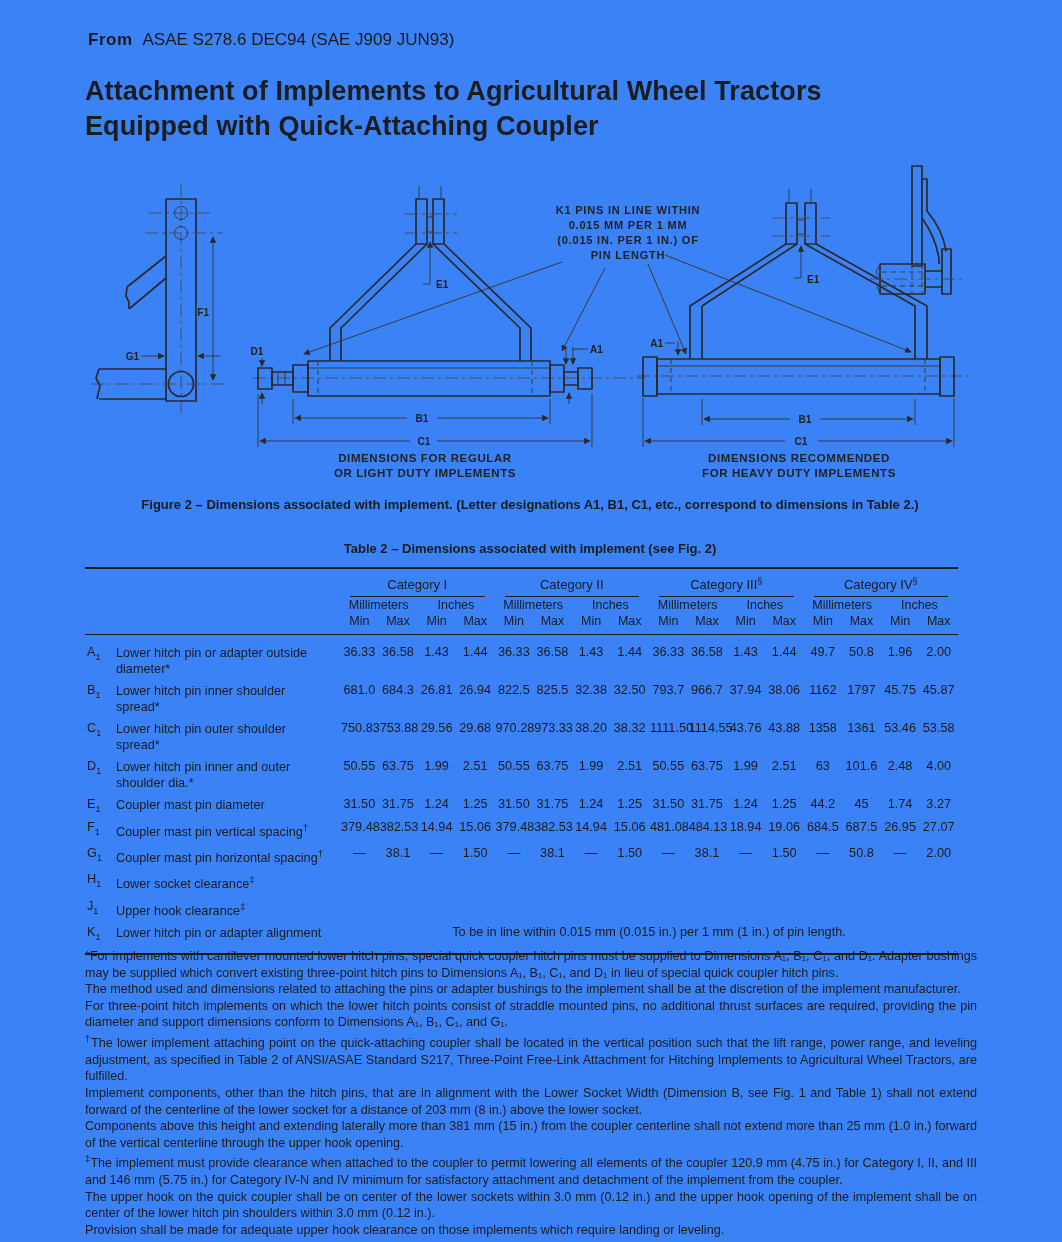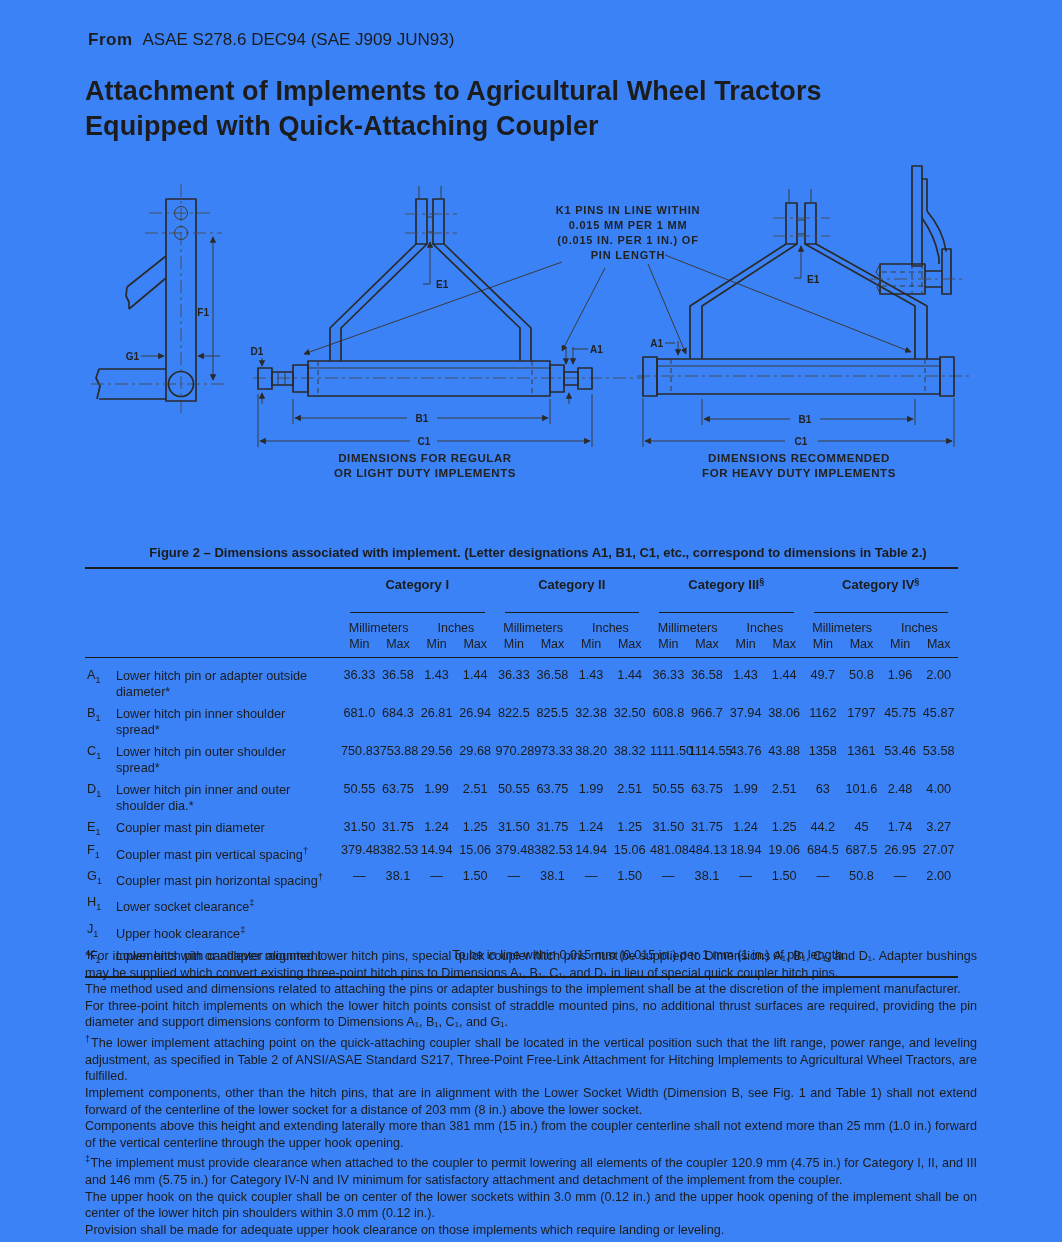--- a/index.html
+++ b/index.html
@@ -3,33 +3,33 @@
 <meta charset="utf-8">
 <style>
   html,body{margin:0;padding:0;background:#d8d8d8;}
   .page{position:relative;width:1062px;height:1242px;margin:0 auto;background:#3b82f6;
         font-family:"Liberation Sans",sans-serif;color:#1c1c1c;overflow:hidden;}
   .src-line{position:absolute;left:88px;top:30px;font-size:17px;}
   .src-from{font-weight:700;letter-spacing:.5px;margin-right:10px;}
   .doc-title{position:absolute;left:85px;top:74px;margin:0;font-size:27px;line-height:35px;
              font-weight:700;letter-spacing:.1px;}
   .figure-wrap{position:absolute;left:85px;top:156px;width:890px;height:332px;}
-  .fig-caption{position:absolute;left:68px;top:497px;width:940px;text-align:center;
-               font-size:13px;font-weight:700;margin-top:48px;}
+  .fig-caption{position:absolute;left:60px;top:497px;width:940px;text-align:center;
+               font-size:13px;font-weight:700;}
   .tbl-title{position:absolute;left:85px;top:541px;width:890px;text-align:center;
              font-size:13px;font-weight:700;}
 
   table.dims{position:absolute;left:85px;top:567px;width:873px;border-collapse:collapse;
              table-layout:fixed;border-top:2px solid #1c1c1c;border-bottom:2px solid #1c1c1c;}
   .dims th{font-weight:400;}
   .cat-row th{padding-top:7px;vertical-align:bottom;}
-  .cat{border-bottom:1.5px solid #1c1c1c;padding-bottom:20px;margin:0 9px;text-align:center;
-       font-size:13px;font-weight:bold;}
+  .cat{border-bottom:1.5px solid #1c1c1c;padding-bottom:4px;margin:0 9px;text-align:center;
+       font-size:13px;}
   .cat sup{font-size:9px;}
-  .unit-row th{padding-top:7px;text-align:center;font-size:12.5px;}
+  .unit-row th{padding-top:0;text-align:center;font-size:12.5px;}
   .mm-row th{padding:1px 0 6px;font-size:12.5px;border-bottom:1.8px solid #1c1c1c;}
   .dims tbody td{font-size:12.7px;vertical-align:top;padding-top:5px;}
   .dims tbody tr:first-child td{padding-top:10px;}
   .dims tbody tr:last-child td{padding-bottom:12px;}
   td.sym{padding-left:2px;}
   td.sym sub{font-size:9px;}
   td.lbl{padding-right:10px;line-height:16px;}
   .lsup{font-size:9.5px;}
   td.val{text-align:center;}
   td.knote{text-align:center;}
@@ -191,20 +191,21 @@
         <rect class="ln" x="795" y="108" width="45" height="30"></rect>
         <path class="thn" d="M795 108 l-4 8 5 7 -4 8 3 7"></path>
         <path class="dsh" d="M797 116 H838 M797 130 H838 M827 108 V138 M837 108 V138"></path>
         <path class="ln" d="M840 115 H857 M840 131 H857"></path>
         <path class="cl" d="M785 123 H880"></path>
       </g>
     </svg>
   </div>
 
   <div class="fig-caption">Figure 2 – Dimensions associated with implement. (Letter designations A1, B1, C1, etc., correspond to dimensions in Table 2.)</div>
+  <div class="tbl-title">Table 2 – Dimensions associated with implement (see Fig. 2)</div>
 
   <table class="dims">
     <colgroup>
       <col style="width:30px">
         <col style="width:225px">
       <col span="16">
     </colgroup>
     <thead>
       <tr class="cat-row">
         <th colspan="2"></th>
@@ -277,21 +278,21 @@
         <td class="sym"><span>B</span><sub>1</sub></td>
         <td class="lbl"><span>Lower hitch pin inner shoulder spread*</span></td>
         <td class="val">681.0</td>
           <td class="val">684.3</td>
           <td class="val">26.81</td>
           <td class="val">26.94</td>
         <td class="val">822.5</td>
           <td class="val">825.5</td>
           <td class="val">32.38</td>
           <td class="val">32.50</td>
-        <td class="val">608.8</td>
+        <td class="val">793.7</td>
           <td class="val">966.7</td>
           <td class="val">37.94</td>
           <td class="val">38.06</td>
         <td class="val">1162</td>
           <td class="val">1797</td>
           <td class="val">45.75</td>
           <td class="val">45.87</td>
       </tr>
       <tr>
         <td class="sym"><span>C</span><sub>1</sub></td>

